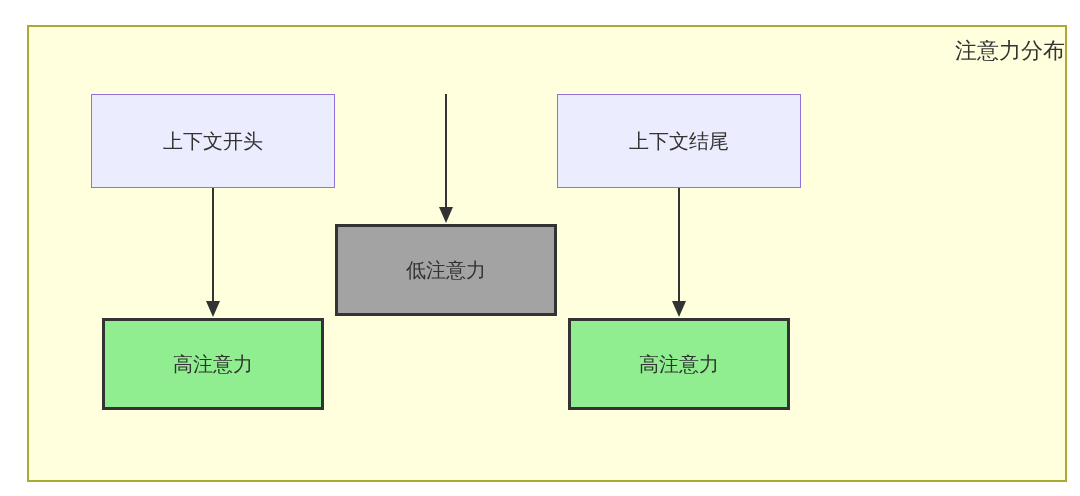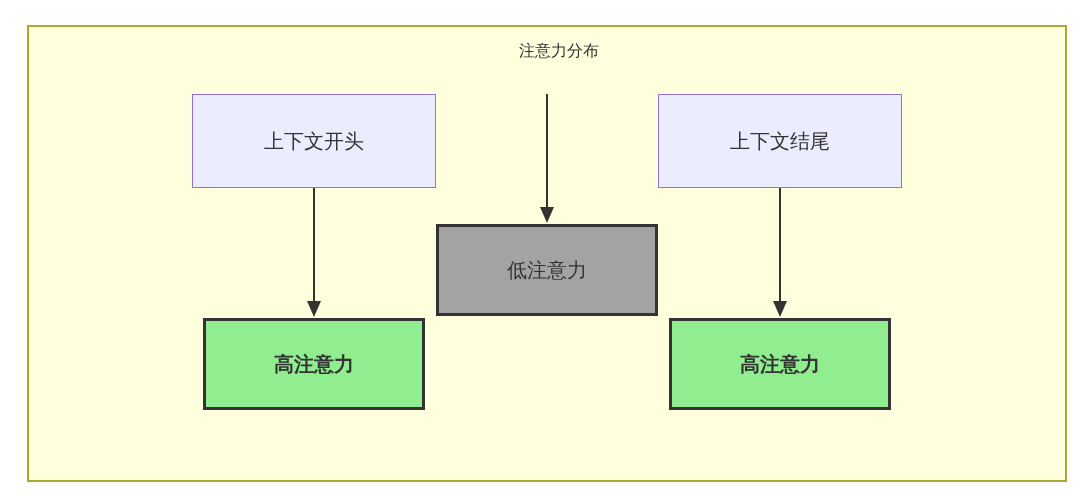--- a/index.html
+++ b/index.html
@@ -12,31 +12,31 @@
   }
   .diagram-container {
     position: absolute;
     left: 27px; top: 25px;
     width: 1040px; height: 457px;
     background: #ffffde;
     border: 2px solid #aaaa33;
   }
   .diagram-title {
     padding-top: 12px;
-    text-align: center;
-    font-size: 16px;
+    text-align: right;
+    font-size: 22px;
     line-height: 24px;
     color: #333333;
     padding-left: 24px;
   }
   .columns-row {
     margin-top: 31px;
     padding: 0 62px;
     display: flex;
-    justify-content: center;
+    justify-content: flex-start;
   }
   .flow-column {
     display: flex;
     flex-direction: column;
     align-items: center;
   }
   .node {
     display: flex;
     align-items: center;
     justify-content: center;
@@ -46,21 +46,21 @@
   }
   .source-node {
     width: 244px; height: 94px;
     background: #ECECFF;
     border: 1.5px solid #9370DB;
   }
   .target-node {
     width: 222px; height: 92px;
     border: 3px solid #333333;
   }
-  .target-node.level-high { background: #90EE90; font-weight: bold; }
+  .target-node.level-high { background: #90EE90; }
   .target-node.level-low  { background: #a3a3a3; }
   .arrow-svg { display: block; }
 </style>
 </head>
 <body>
 
 <div class="diagram-container">
   <div class="diagram-title">注意力分布</div>
 
   <div class="columns-row">

